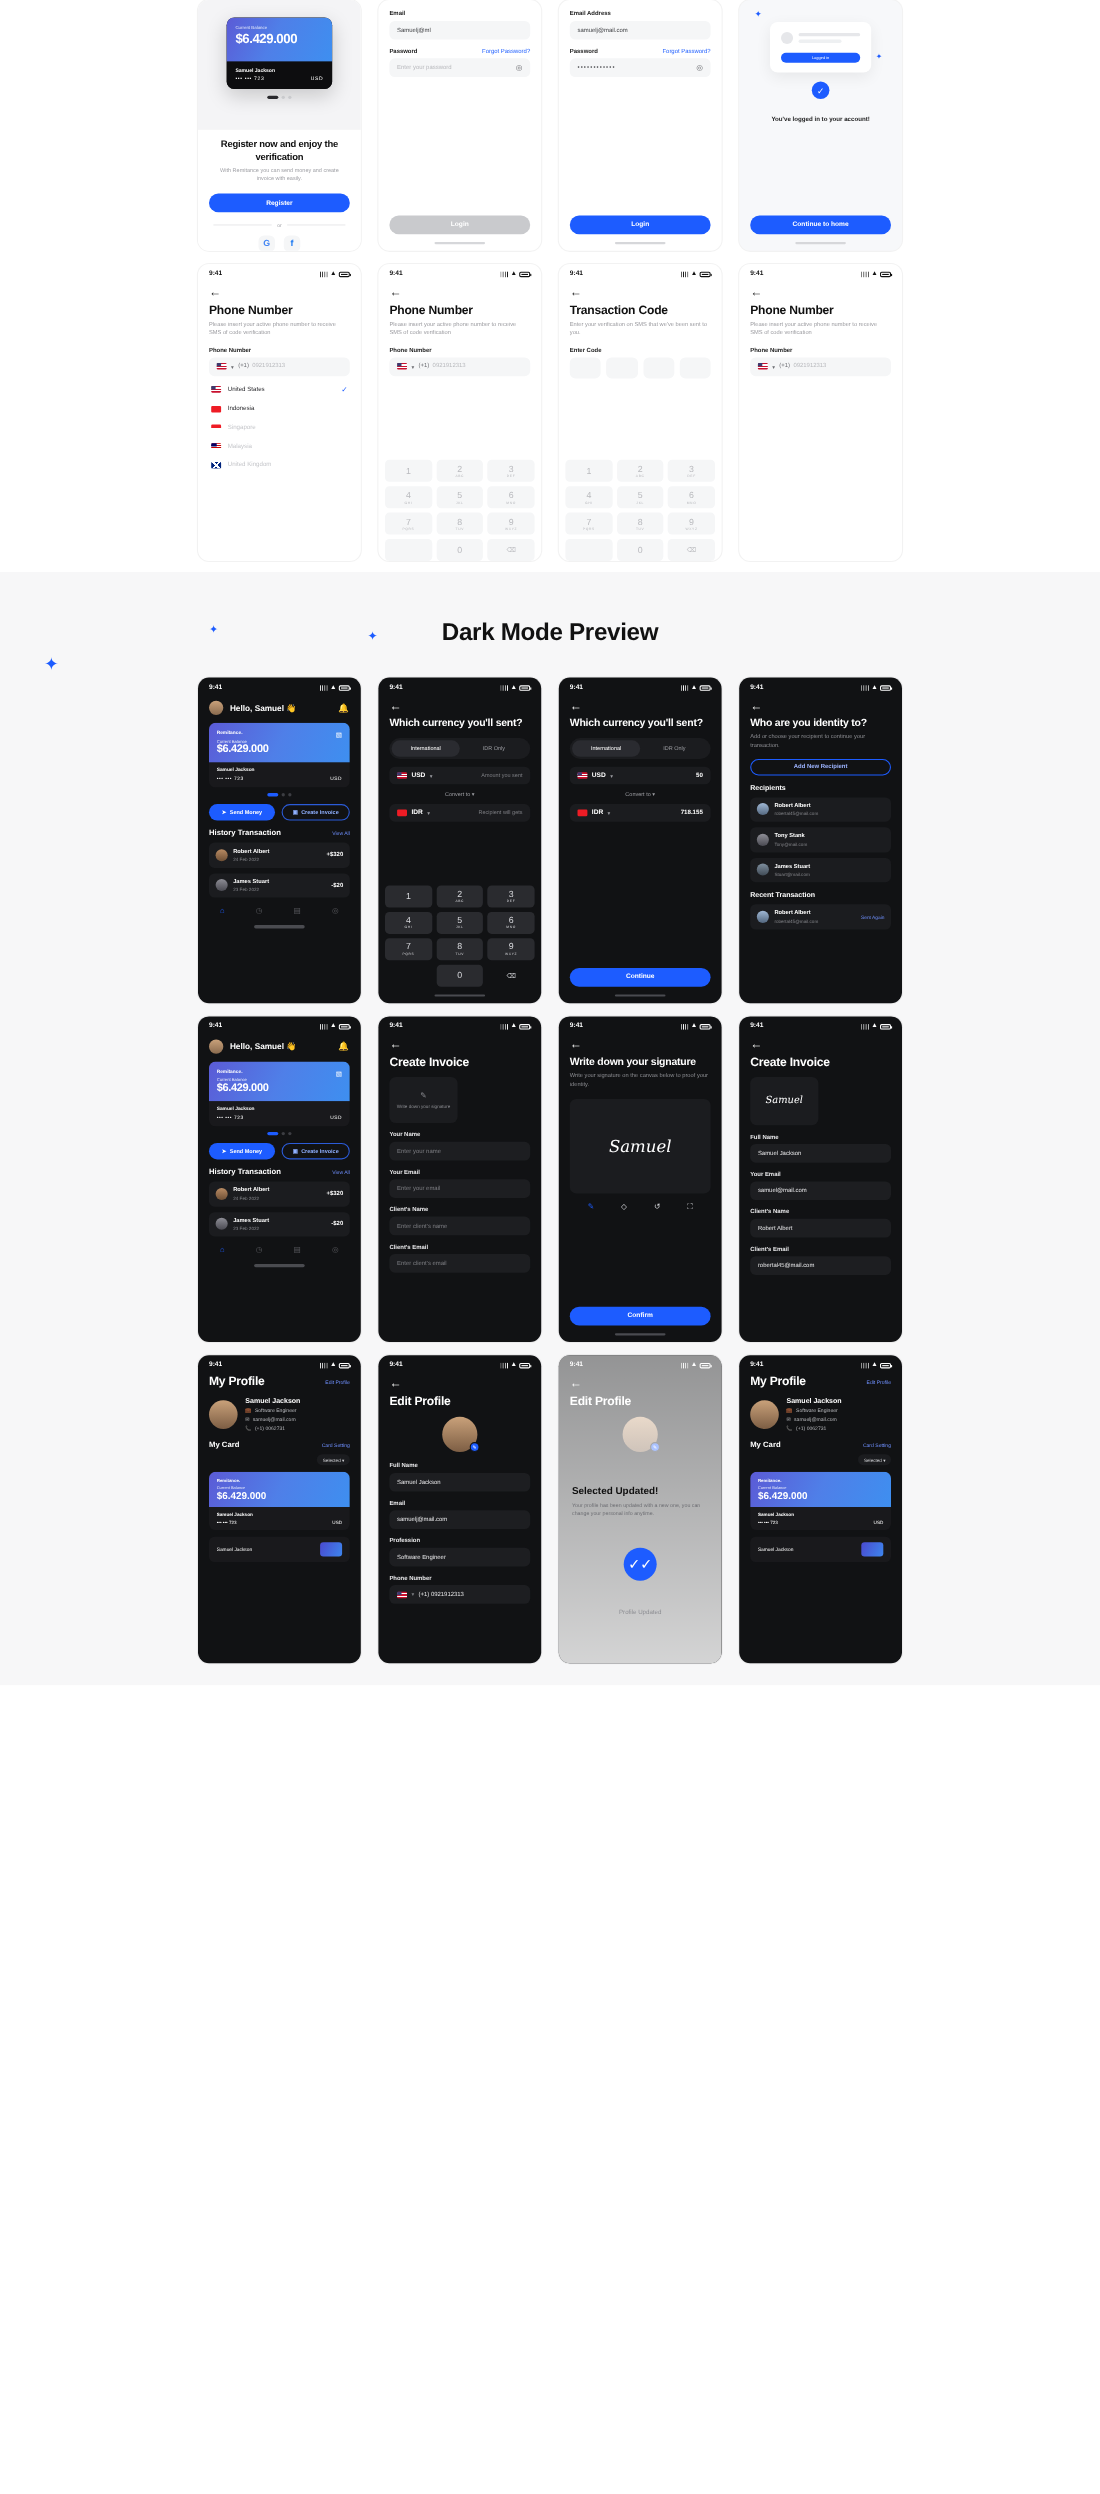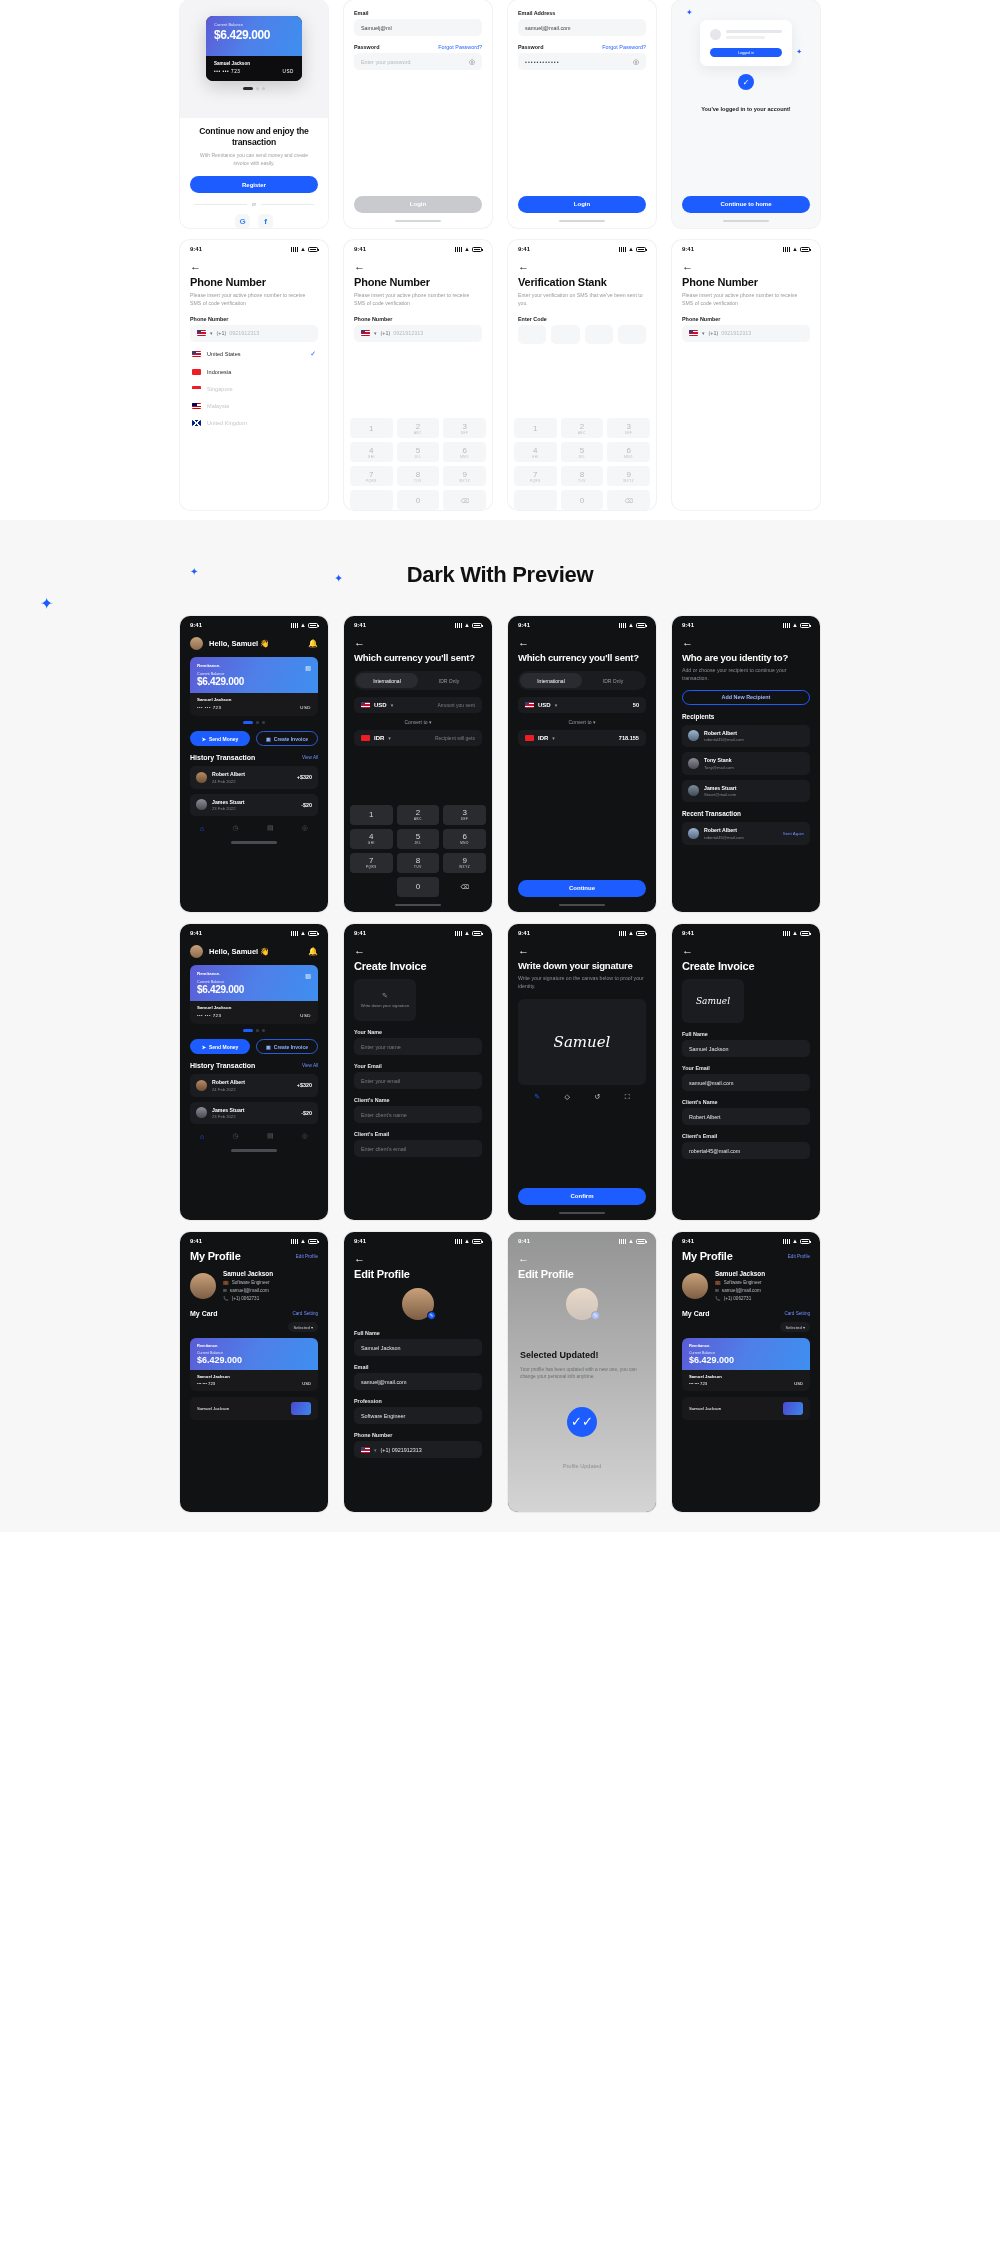--- a/index.html
+++ b/index.html
@@ -223,21 +223,21 @@
             </div>
           </div>
         </div>
         <div class="dots">
             <i class="w"></i>
             <i></i>
             <i></i>
           </div>
       </div>
       <div class="onb-body">
-        <div class="onb-title">Continue now and enjoy the transaction</div>
+        <div class="onb-title">Register now and enjoy the verification</div>
         <div class="onb-sub">With Remitance you can send money and create invoice with easily.</div>
         <div style="height:9px"></div>
         <div class="btn">Register</div>
         <div class="or-row">
           <div class="ln"></div>
             <div class="or">or</div>
             <div class="ln"></div>
         </div>
         <div class="socials">
           <div class="soc" style="color:#4285f4;">G</div>
@@ -430,21 +430,21 @@
     <div class="phone" style="height:270px; display:flex; flex-direction:column;">
       <div class="statusbar">
         <span>9:41</span>
         <span class="sb-icons">
             <i class="sig"></i>
             <span class="wifi">▲</span>
             <i class="batt"></i>
           </span>
       </div>
       <span class="backarrow">←</span>
-      <div class="title-lg">Verification Stank</div>
+      <div class="title-lg">Transaction Code</div>
       <div class="subtle">Enter your verification on SMS that we've been sent to you.</div>
       <div class="field-label">
           <span>Enter Code</span>
         </div>
       <div class="codeboxes">
         <div class="codebox"></div>
         <div class="codebox"></div>
         <div class="codebox"></div>
         <div class="codebox"></div>
       </div>
@@ -519,21 +519,21 @@
       </div>
     </div>
   </div>
 </div>
 
 <div class="dark-section-wrap" style="padding-bottom:20px;">
   <div class="dm-head">
     <span class="spark" style="left:40px;top:74px;font-size:16px;">✦</span>
     <span class="spark" style="left:190px;top:46px;font-size:10px;">✦</span>
     <span class="spark" style="left:334px;top:52px;font-size:11px;">✦</span>
-    <h2>Dark With Preview</h2>
+    <h2>Dark Mode Preview</h2>
   </div>
 
   <div class="row">
 
     <div class="phone dark" style="height:296px;">
       <div class="statusbar">
         <span>9:41</span>
         <span class="sb-icons">
             <i class="sig"></i>
             <span class="wifi">▲</span>

